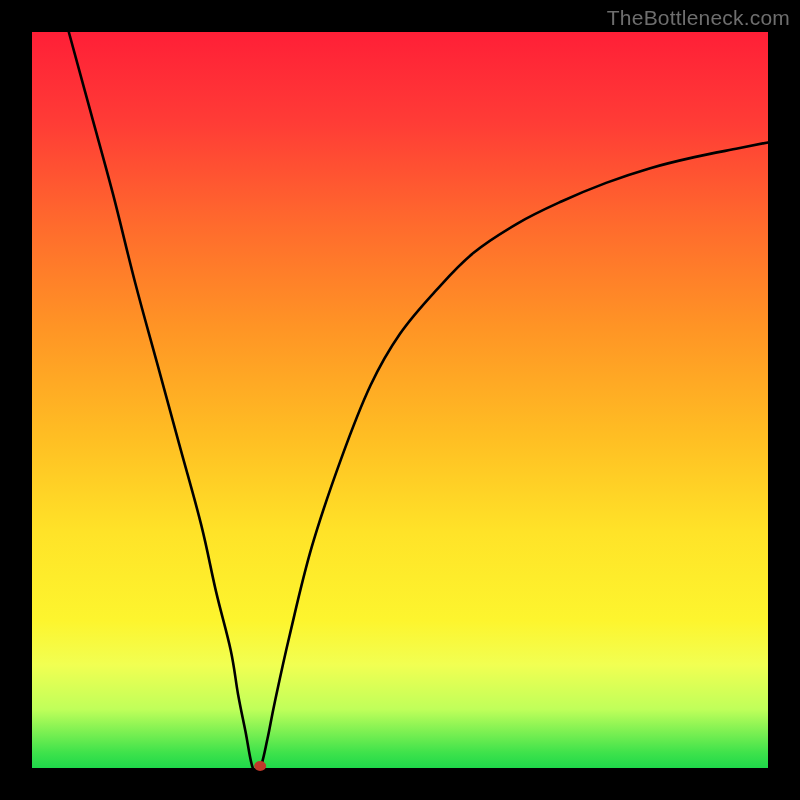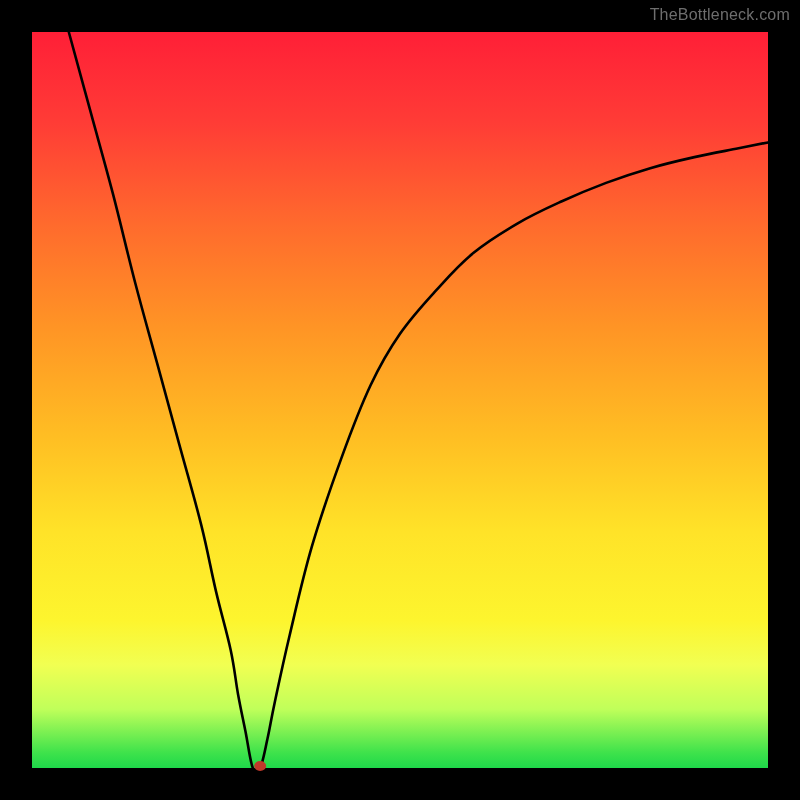--- a/index.html
+++ b/index.html
@@ -54,21 +54,21 @@
   }
   .marker {
     fill: #c0392b;
     stroke: none;
   }
   .watermark {
     position: absolute;
     top: 6px;
     right: 10px;
     color: #6e6e6e;
-    font-size: 16px;
+    font-size: 21px;
     font-weight: 400;
     letter-spacing: 0.2px;
     user-select: none;
   }
 </style>
 </head>
 <body>
 
 <div class="frame">
 

